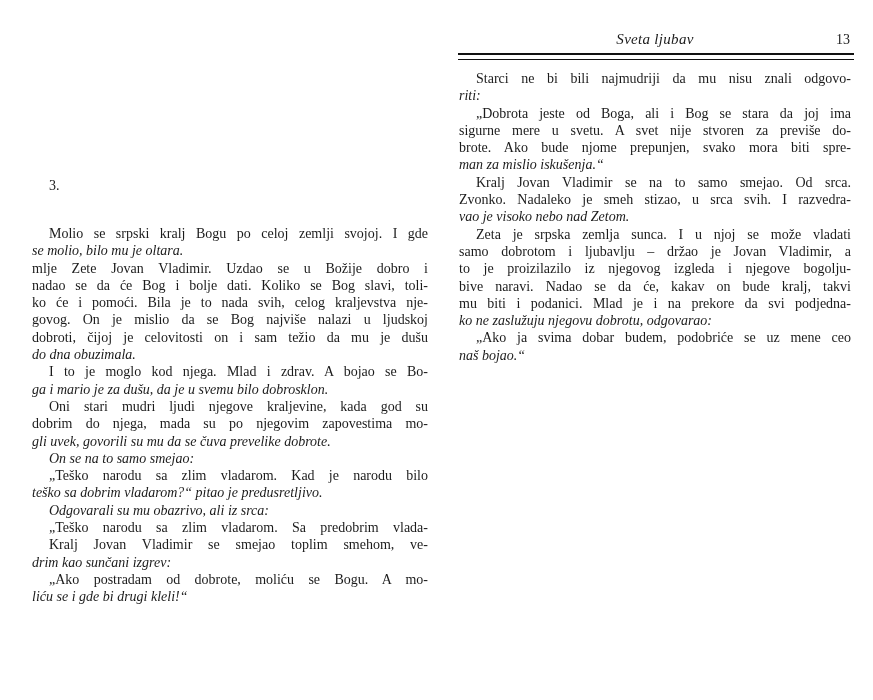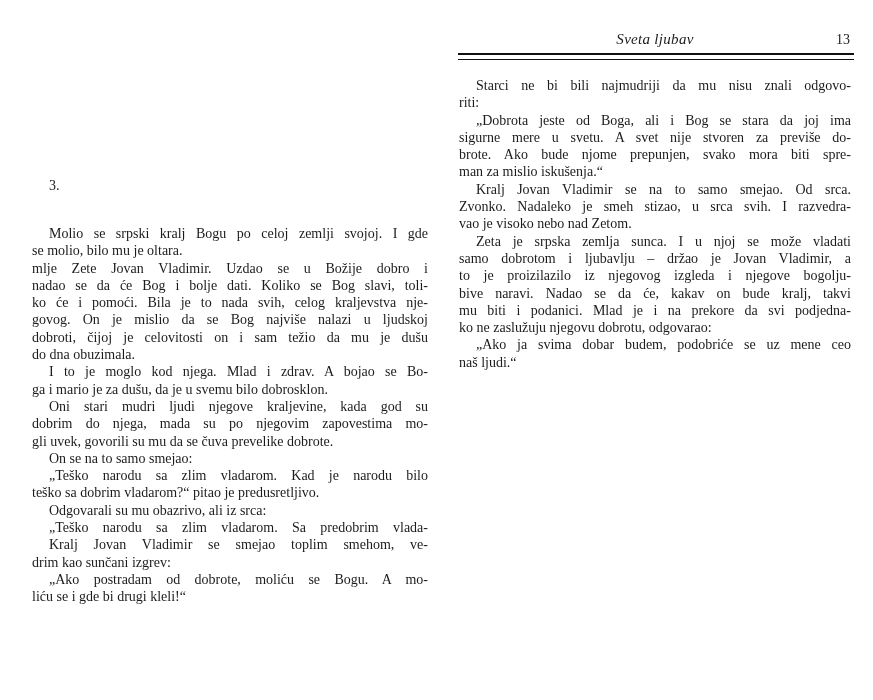--- a/index.html
+++ b/index.html
@@ -54,21 +54,21 @@
   .col {
     position: absolute;
   }
   .col-left {
     left: 32px;
     top: 177px;
     width: 396px;
   }
   .col-right {
     left: 459px;
-    top: 77px;
+    top: 70px;
     width: 392px;
   }
   .section-number {
     font-size: 14px;
     line-height: 17px;
     text-indent: 17px;
     margin-bottom: 31px;
   }
   .para {
     margin: 0;
@@ -79,20 +79,21 @@
     text-align: justify;
     text-align-last: justify;
     -moz-text-align-last: justify;
     white-space: normal;
   }
   .line.first {
     text-indent: 17px;
   }
   .line.end {
     text-align-last: left;
+    font-style: italic;
     -moz-text-align-last: left;
   }
 </style>
 </head>
 <body>
 
 <div class="canvas">
 
   <div class="running-head">
     <span class="head-title">Sveta ljubav</span>
@@ -168,18 +169,18 @@
         <div class="para">
           <div class="line first">Zeta je srpska zemlja sunca. I u njoj se može vladati</div>
           <div class="line">samo dobrotom i ljubavlju – držao je Jovan Vladimir, a</div>
           <div class="line">to je proizilazilo iz njegovog izgleda i njegove bogolju-</div>
           <div class="line">bive naravi. Nadao se da će, kakav on bude kralj, takvi</div>
           <div class="line">mu biti i podanici. Mlad je i na prekore da svi podjedna-</div>
           <div class="line end">ko ne zaslužuju njegovu dobrotu, odgovarao:</div>
         </div>
         <div class="para">
           <div class="line first">„Ako ja svima dobar budem, podobriće se uz mene ceo</div>
-          <div class="line end">naš ljudi.“</div>
+          <div class="line end">naš bojao.“</div>
         </div>
       </div>
   </div>
 
 </div>
 
 </body></html>

